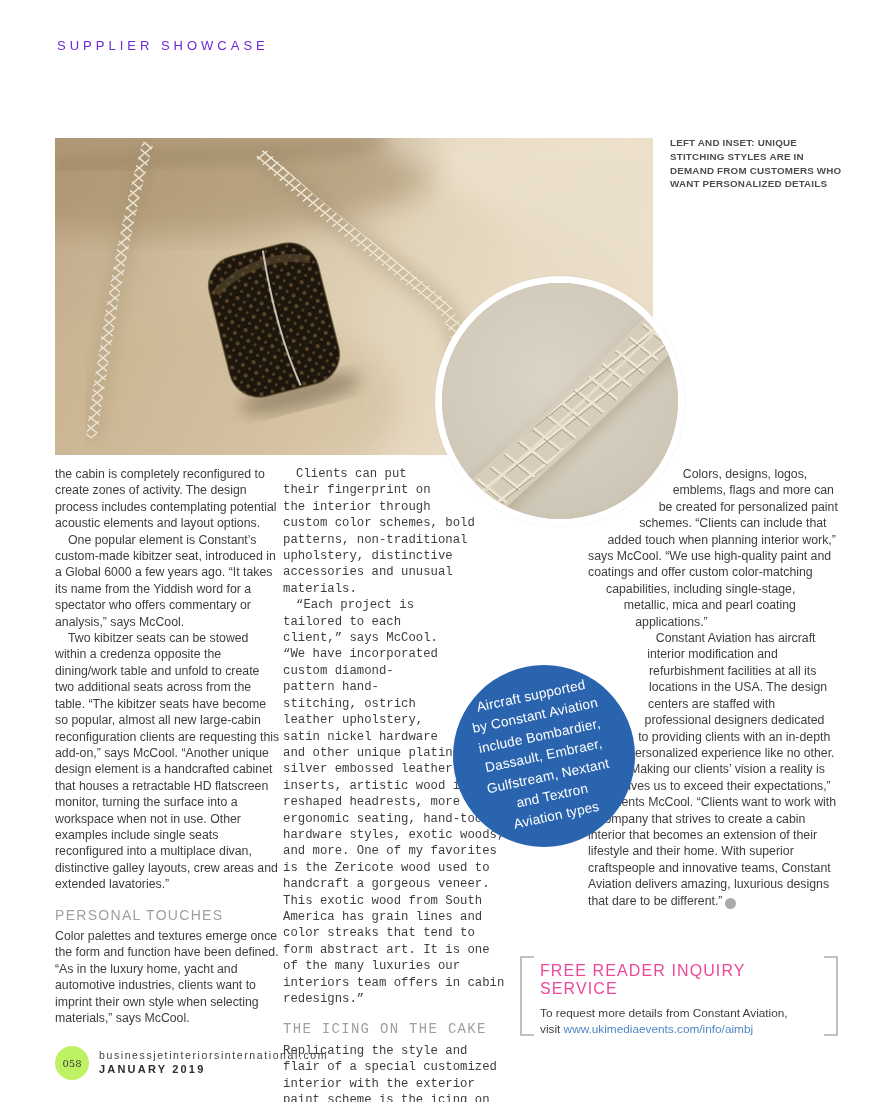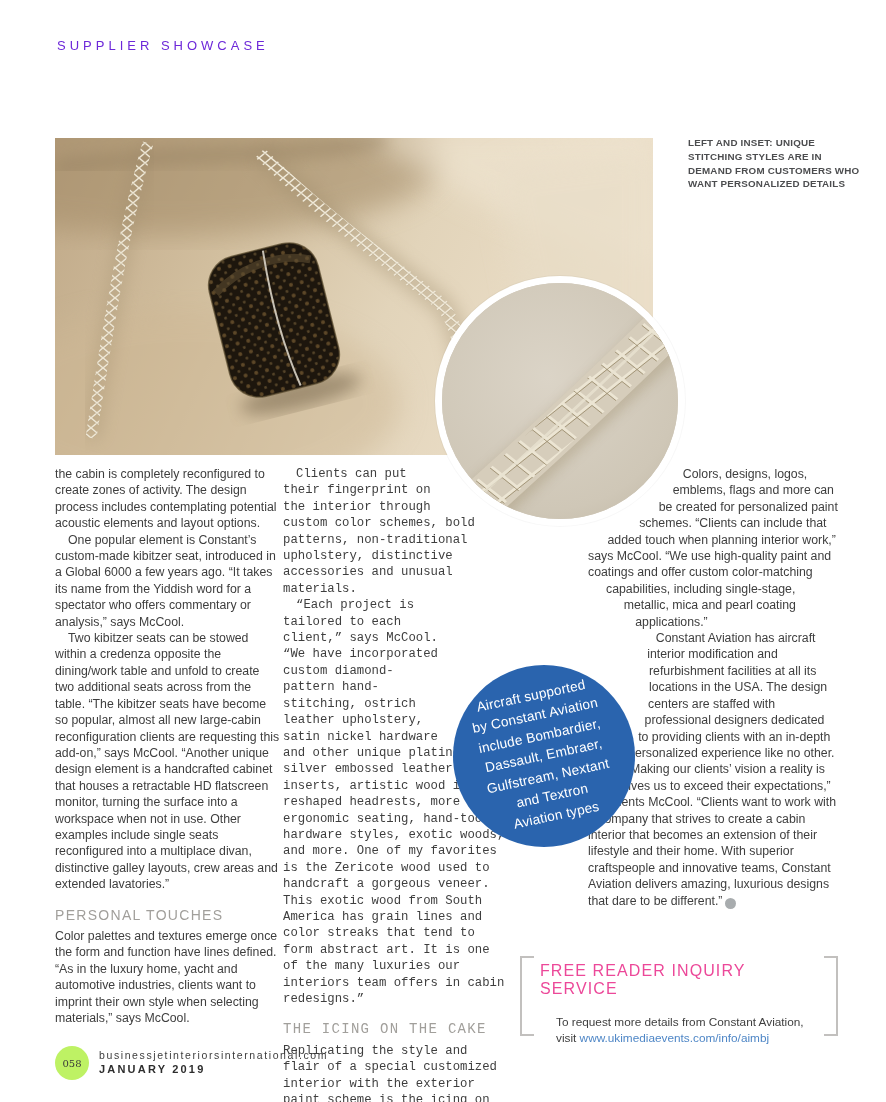--- a/index.html
+++ b/index.html
@@ -13,21 +13,21 @@
   .photo{position:absolute;left:55px;top:138px;width:598px;height:317px;overflow:hidden;z-index:0;}
   .photo svg{display:block;}
 
   
   .inset{position:absolute;left:435px;top:276px;width:236px;height:236px;border-radius:50%;
          border:7px solid #ffffff;overflow:hidden;z-index:2;background:#d0c8b9;
          box-shadow:0 0 0 1px rgba(0,0,0,0.03);}
   .inset svg{display:block;}
 
   .caption{position:absolute;left:670px;top:136px;width:178px;font-size:9.8px;font-weight:bold;
-           line-height:13.8px;color:#4c4d4f;letter-spacing:0.2px;margin-left:18px;}
+           line-height:13.8px;color:#4c4d4f;letter-spacing:0.2px;}
 
   
   .col{position:absolute;top:466px;font-size:12.3px;line-height:16.4px;color:#3e3e3e;z-index:1;}
   .col p{margin:0;text-indent:13px;}
   .col p.noindent{text-indent:0;}
   .col h3{margin:14px 0 5px 0;font-size:14px;font-weight:400;letter-spacing:1.3px;color:#a19f9b;}
   .col1{left:55px;width:225px;}
   .col2{left:283px;width:225px;font-family:Liberation Mono, monospace;}
   .col3{left:588px;width:250px;}
 
@@ -52,21 +52,21 @@
            color:#ffffff;font-size:7px;line-height:11px;text-align:center;vertical-align:-1px;
            margin-left:3px;}
 
   
   .inquiry{position:absolute;left:520px;top:954px;width:318px;height:86px;z-index:1;}
   .bracket{position:absolute;top:2px;width:12px;height:76px;border:2px solid #c2c0be;}
   .bracket.left{left:0;border-right:none;}
   .bracket.right{right:0;border-left:none;}
   .inq-inner{position:absolute;left:20px;top:8px;width:282px;}
   .inq-title{font-size:16px;color:#ec4899;letter-spacing:1.1px;font-weight:400;margin:0 0 7px 0;}
-  .inq-body{font-size:11.8px;line-height:16px;color:#3e3e3e;margin:16px;}
+  .inq-body{font-size:11.8px;line-height:16px;color:#3e3e3e;margin:0;}
   .inq-link{color:#4e86c6;text-decoration:none;}
 
   
   .footer{position:absolute;left:55px;top:1046px;height:40px;z-index:1;}
   .pageno{position:absolute;left:0;top:0;width:34px;height:34px;border-radius:50%;background:#bef264;
           font-family:"DejaVu Serif",serif;font-size:10px;color:#3a3a3a;
           display:flex;align-items:center;justify-content:center;}
   .footmeta{position:absolute;left:44px;top:3px;white-space:nowrap;}
   .site{font-size:10.5px;letter-spacing:1.6px;color:#3d3d3d;}
   .issue{font-size:11px;font-weight:bold;letter-spacing:2.2px;color:#2d2d2d;margin-top:2px;}
@@ -158,21 +158,21 @@
     </svg>
   </div>
 
   <div class="caption">LEFT AND INSET: UNIQUE STITCHING STYLES ARE IN DEMAND FROM CUSTOMERS WHO WANT PERSONALIZED DETAILS</div>
 
   <div class="col col1">
     <p class="noindent">the cabin is completely reconfigured to create zones of activity. The design process includes contemplating potential acoustic elements and layout options.</p>
     <p>One popular element is Constant’s custom-made kibitzer seat, introduced in a Global 6000 a few years ago. “It takes its name from the Yiddish word for a spectator who offers commentary or analysis,” says McCool.</p>
     <p>Two kibitzer seats can be stowed within a credenza opposite the dining/work table and unfold to create two additional seats across from the table. “The kibitzer seats have become so popular, almost all new large-cabin reconfiguration clients are requesting this add-on,” says McCool. “Another unique design element is a handcrafted cabinet that houses a retractable HD flatscreen monitor, turning the surface into a workspace when not in use. Other examples include single seats reconfigured into a multiplace divan, distinctive galley layouts, crew areas and extended lavatories.”</p>
     <h3>PERSONAL TOUCHES</h3>
-    <p class="noindent">Color palettes and textures emerge once the form and function have lines defined. “As in the luxury home, yacht and automotive industries, clients want to imprint their own style when selecting materials,” says McCool.</p>
+    <p class="noindent">Color palettes and textures emerge once the form and function have been defined. “As in the luxury home, yacht and automotive industries, clients want to imprint their own style when selecting materials,” says McCool.</p>
   </div>
 
   <div class="col col2">
     <div class="wrapshape f-inset-col2"></div>
     <div class="wrapshape f-blue-col2"></div>
     <p>Clients can put their fingerprint on the interior through custom color schemes, bold patterns, non-traditional upholstery, distinctive accessories and unusual materials.</p>
     <p>“Each project is tailored to each client,” says McCool. “We have incorporated custom diamond-pattern hand-stitching, ostrich leather upholstery, satin nickel hardware and other unique plating, silver embossed leather inserts, artistic wood inlays, reshaped headrests, more ergonomic seating, hand-tooled hardware styles, exotic woods, and more. One of my favorites is the Zericote wood used to handcraft a gorgeous veneer. This exotic wood from South America has grain lines and color streaks that tend to form abstract art. It is one of the many luxuries our interiors team offers in cabin redesigns.”</p>
     <h3>THE ICING ON THE CAKE</h3>
     <p class="noindent">Replicating the style and flair of a special customized interior with the exterior paint scheme is the icing on the cake. “First impressions are made on the approach to the aircraft,” says McCool. “Taking advantage of the opportunity to carry the design to the exterior surface adds that wow factor.”</p>
   </div>

